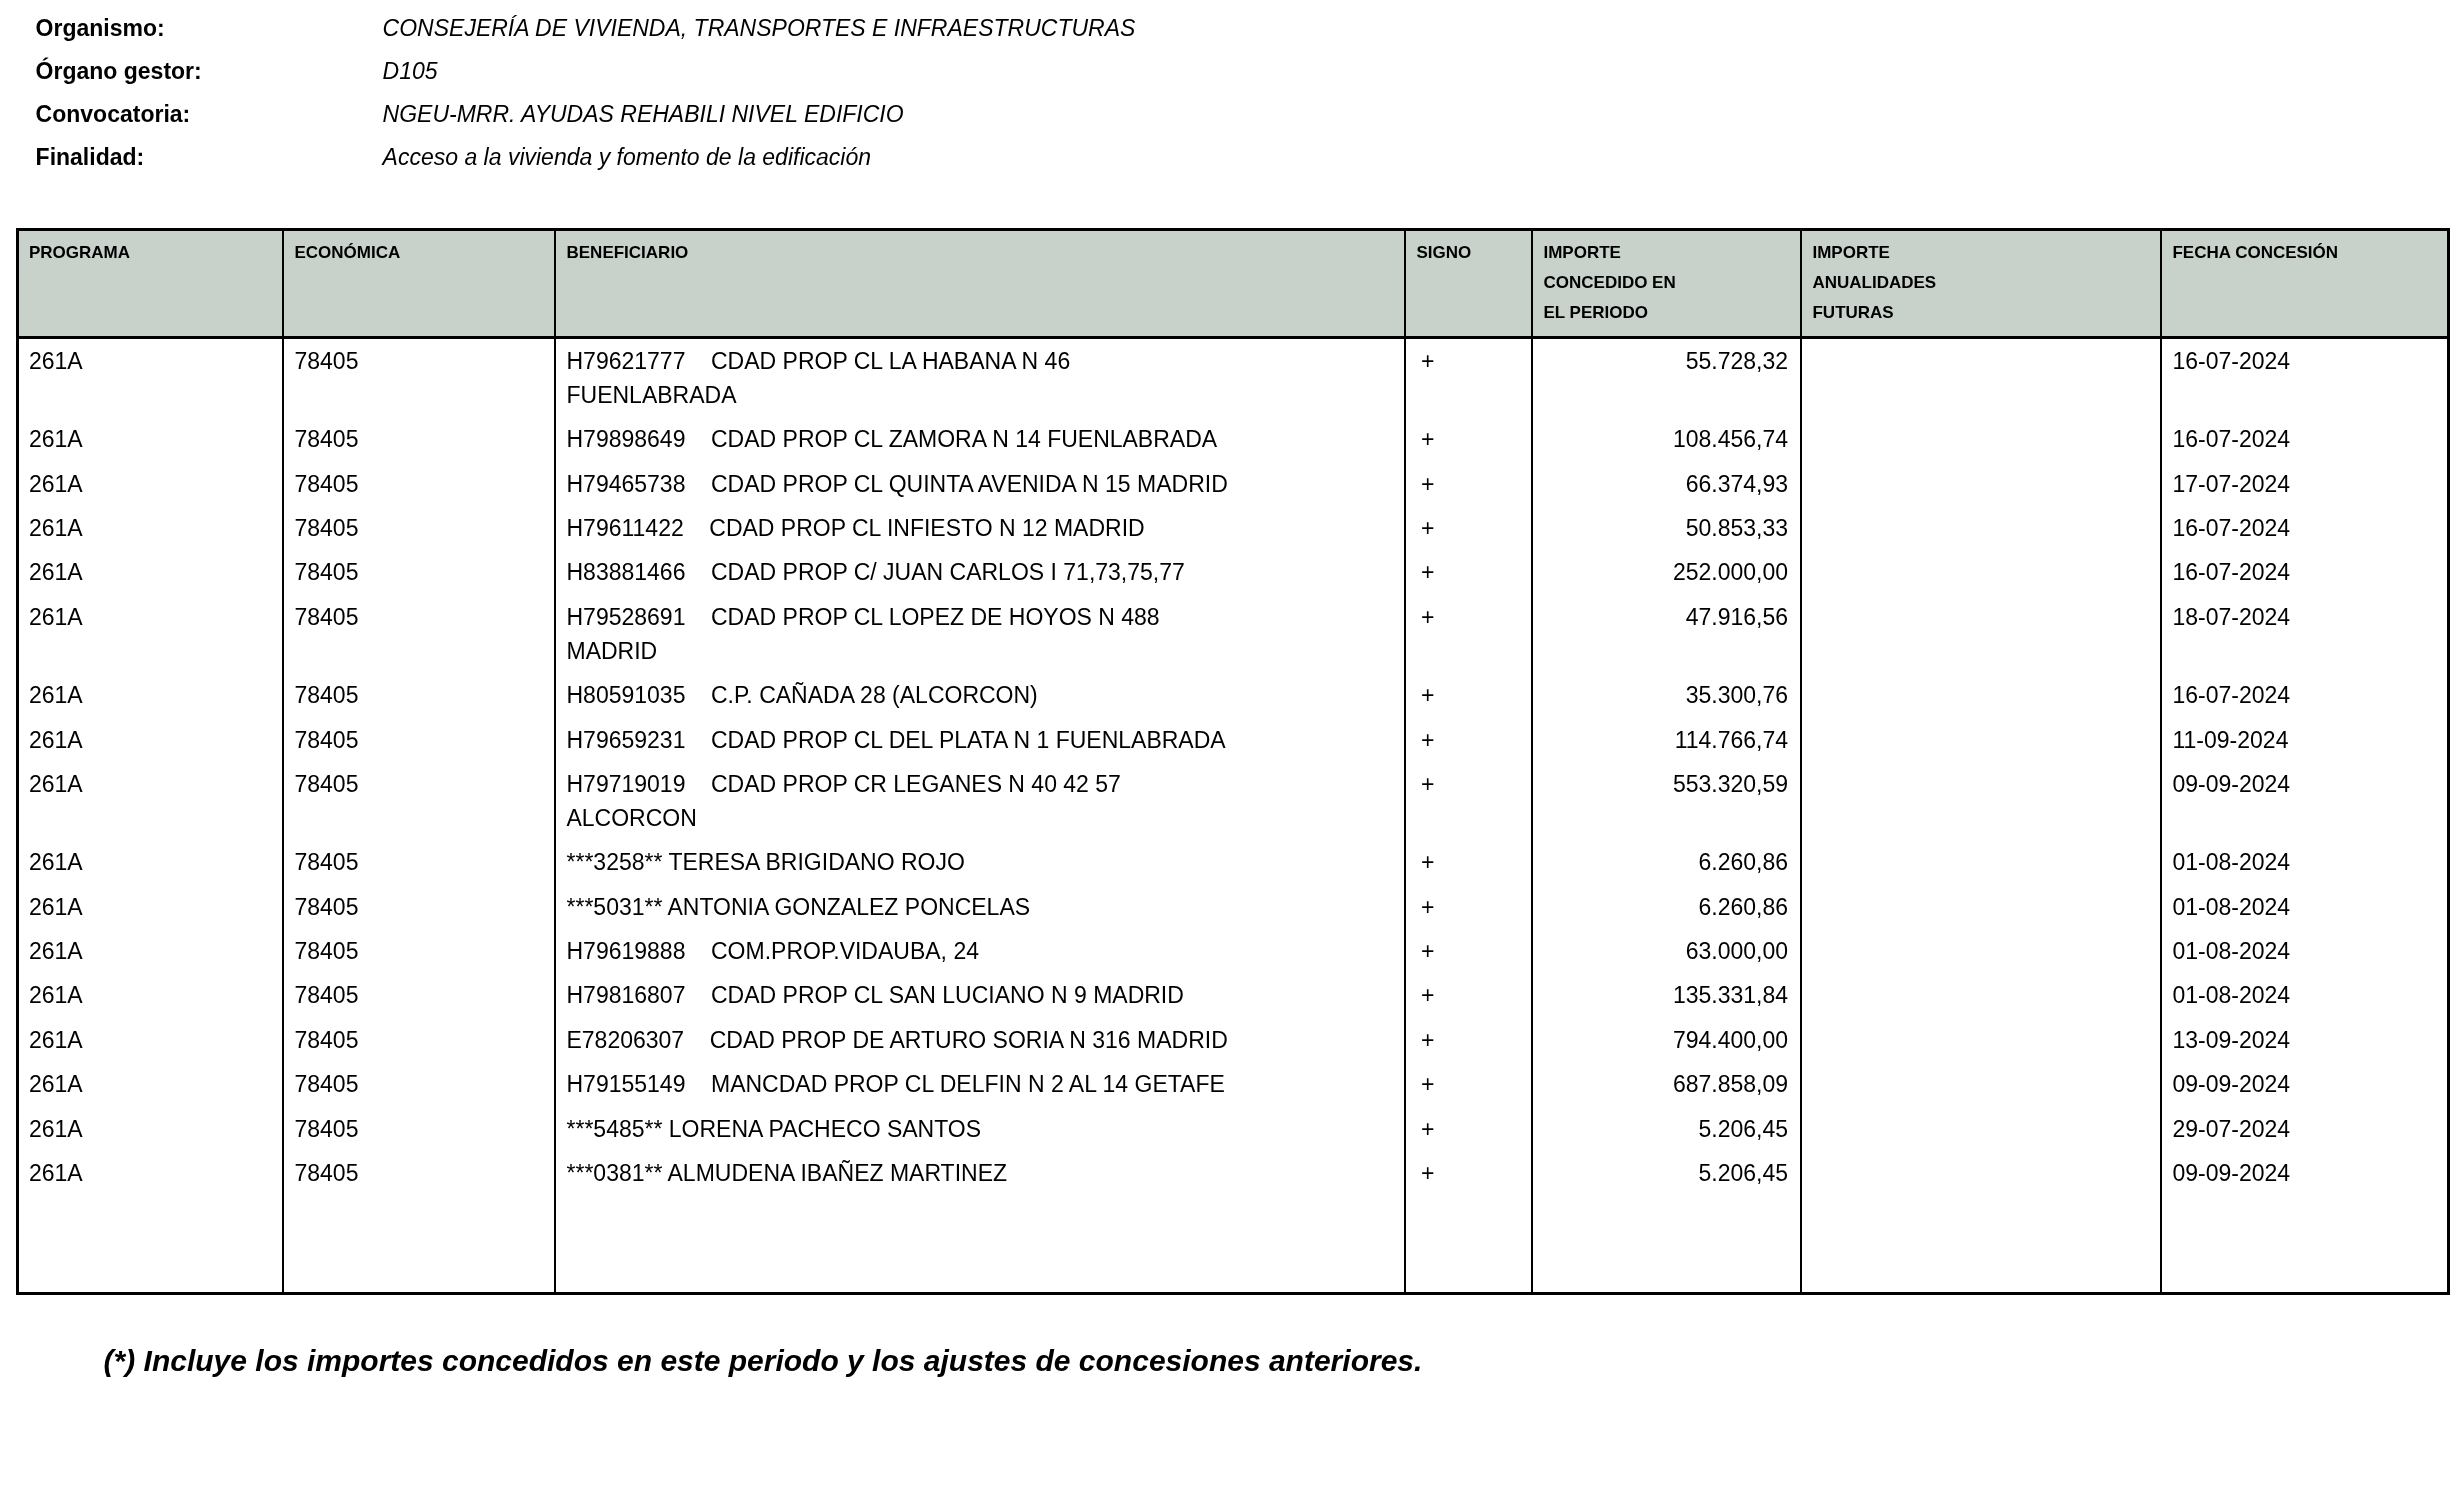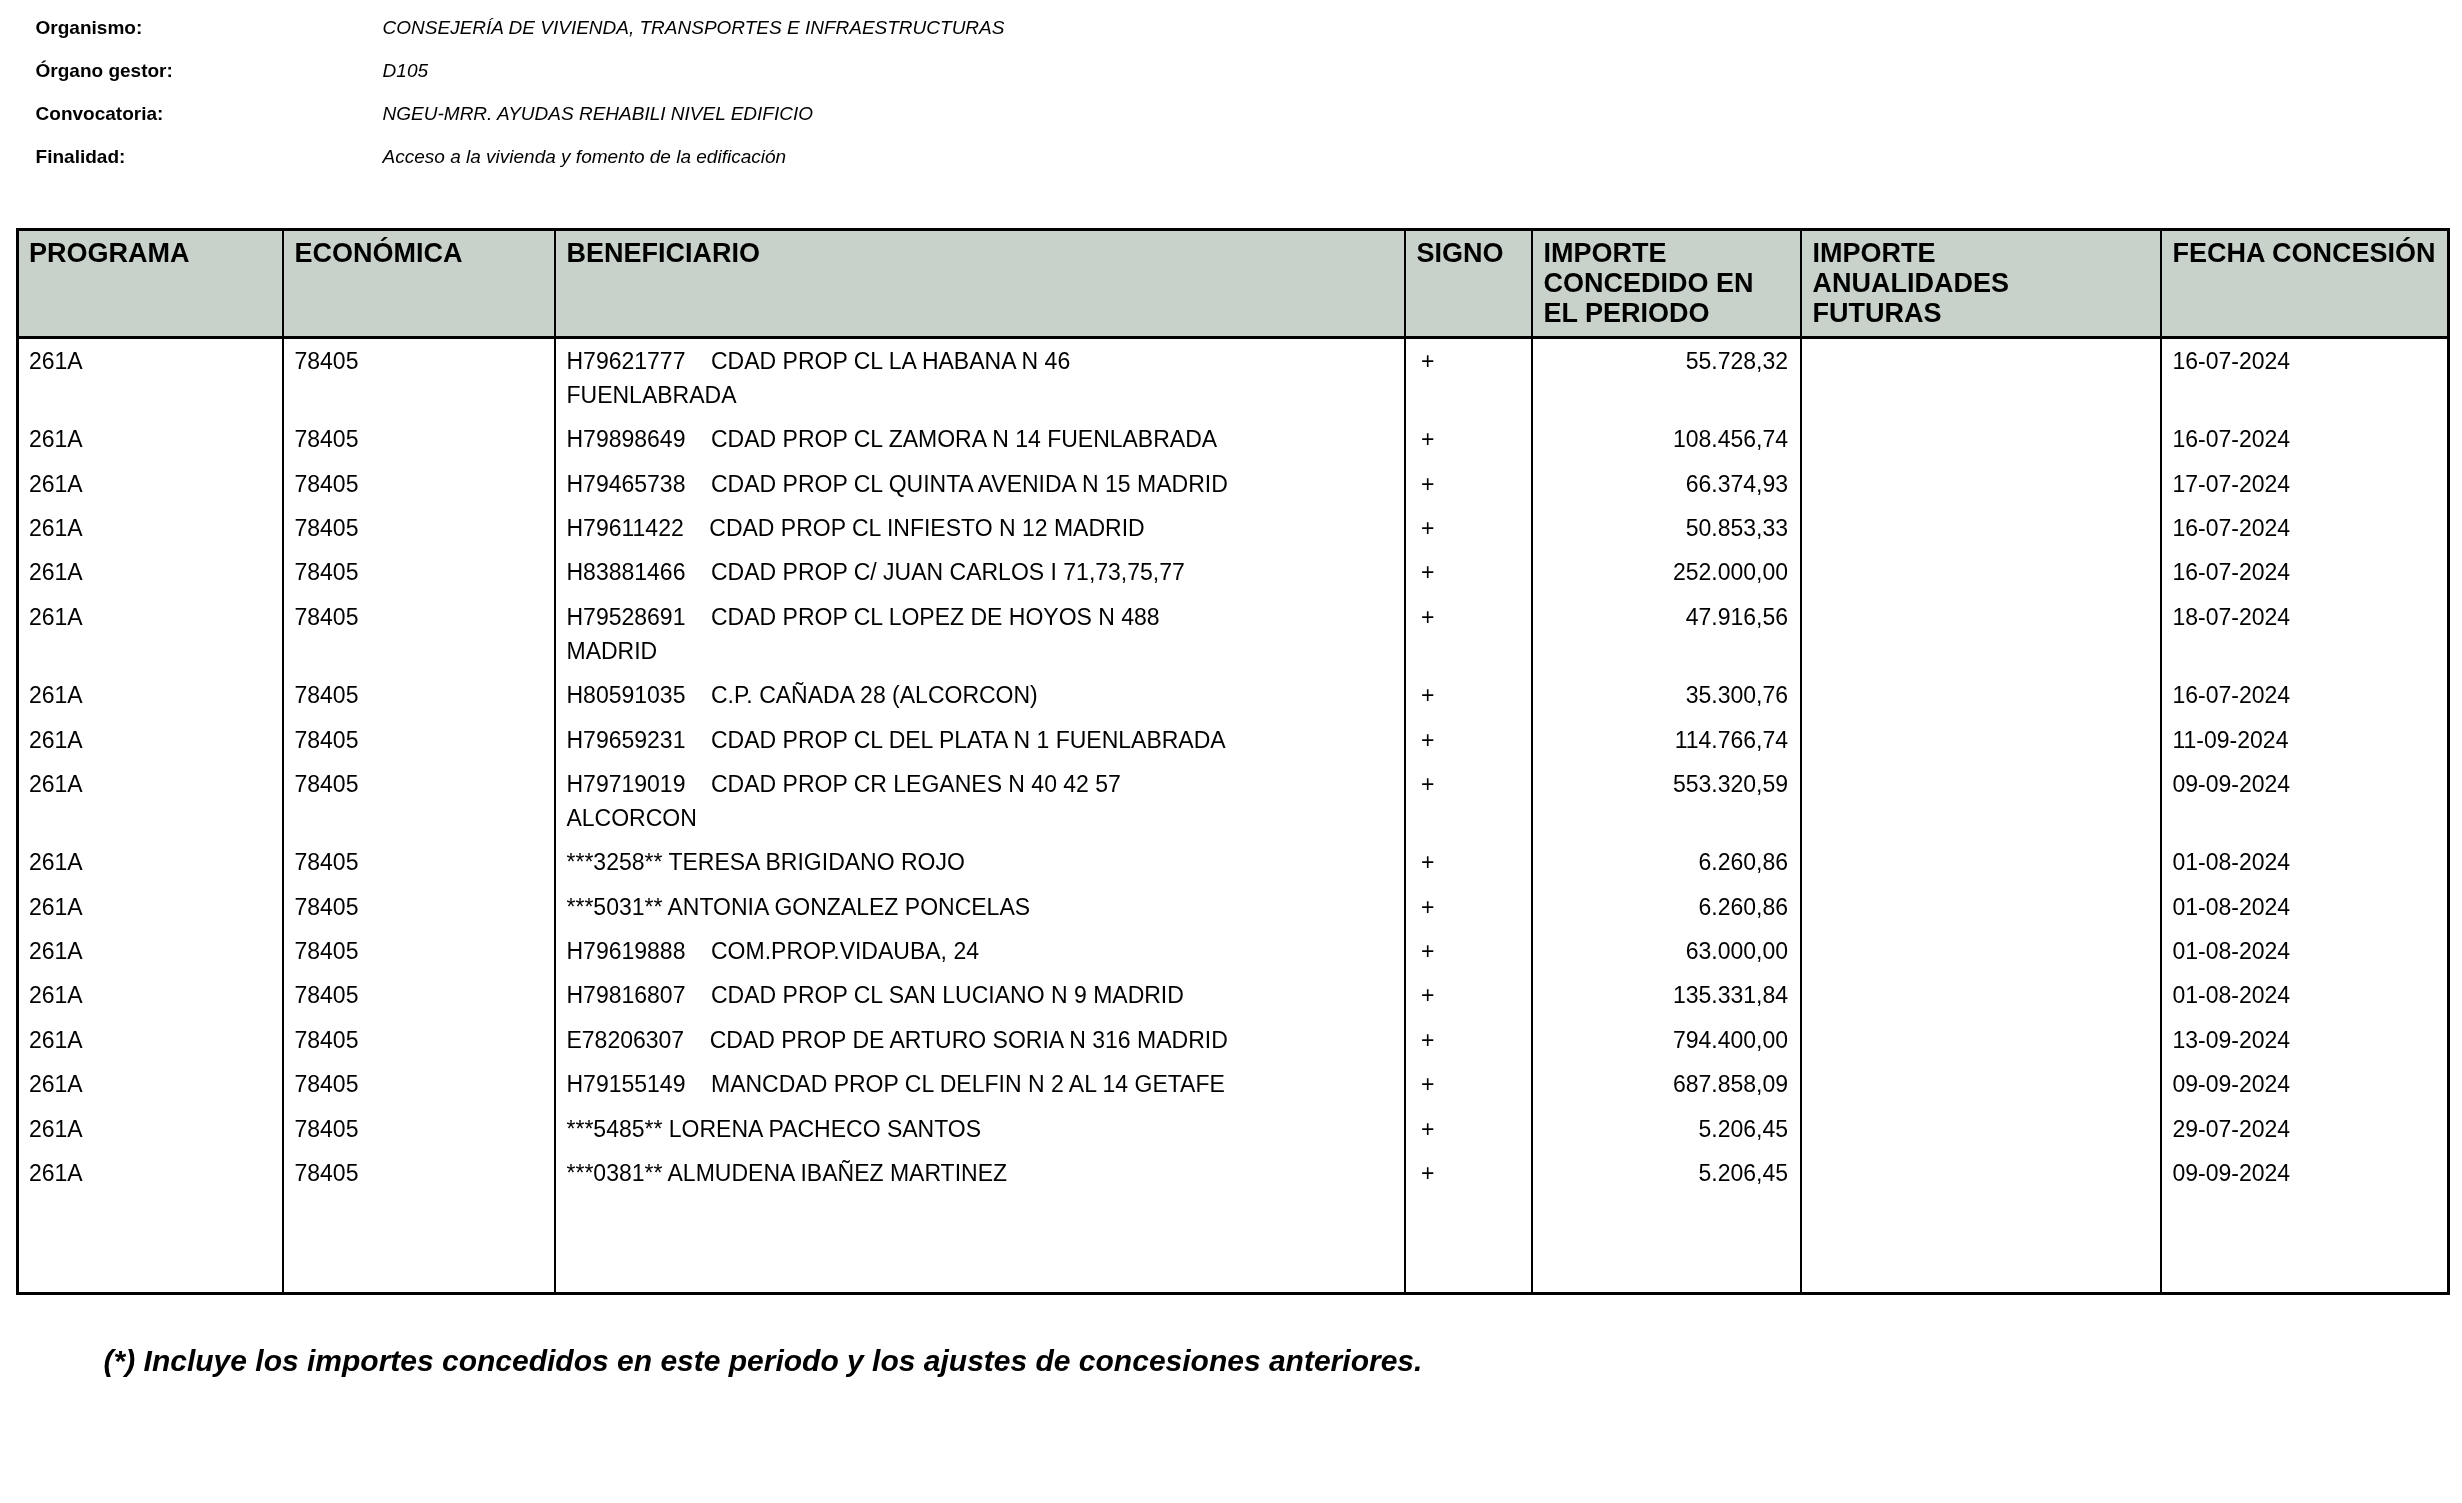--- a/index.html
+++ b/index.html
@@ -7,39 +7,39 @@
   body {
     width:2462px; height:1504px;
     font-family:"Liberation Sans", sans-serif;
     color:#000;
     overflow:hidden;
   }
   .page { position:relative; width:100%; height:100%; padding:15px 0 0 15.6px; }
 
   
   .meta { padding-left:20px; }
-  .meta-row { display:flex; margin-bottom:17px; font-size:19px; line-height:26px; }
+  .meta-row { display:flex; margin-bottom:17px; font-size:23px; line-height:26px; }
   .meta-label { font-weight:bold; width:347px; flex:0 0 auto; }
   .meta-value { font-weight:normal;font-style:italic; }
 
   
   table.grants {
     border-collapse:collapse;
     table-layout:fixed;
     width:2431px;
     margin-top:58px;
     border:3px solid var(--border-color, #000);
   }
   table.grants th {
     background:var(--header-bg, #c8d2cb);
     border:2.2px solid var(--border-color, #000);
     border-bottom:3px solid var(--border-color, #000);
     text-align:left;
     vertical-align:top;
-    font-size:27px;
+    font-size:17px;
     font-weight:bold;
     line-height:30px;
     padding:7.4px 10.4px;
     white-space:pre-line;
   }
   table.grants td {
     border-left:2.2px solid var(--border-color, #000);
     border-right:2.2px solid var(--border-color, #000);
     vertical-align:top;
     font-size:23px;

